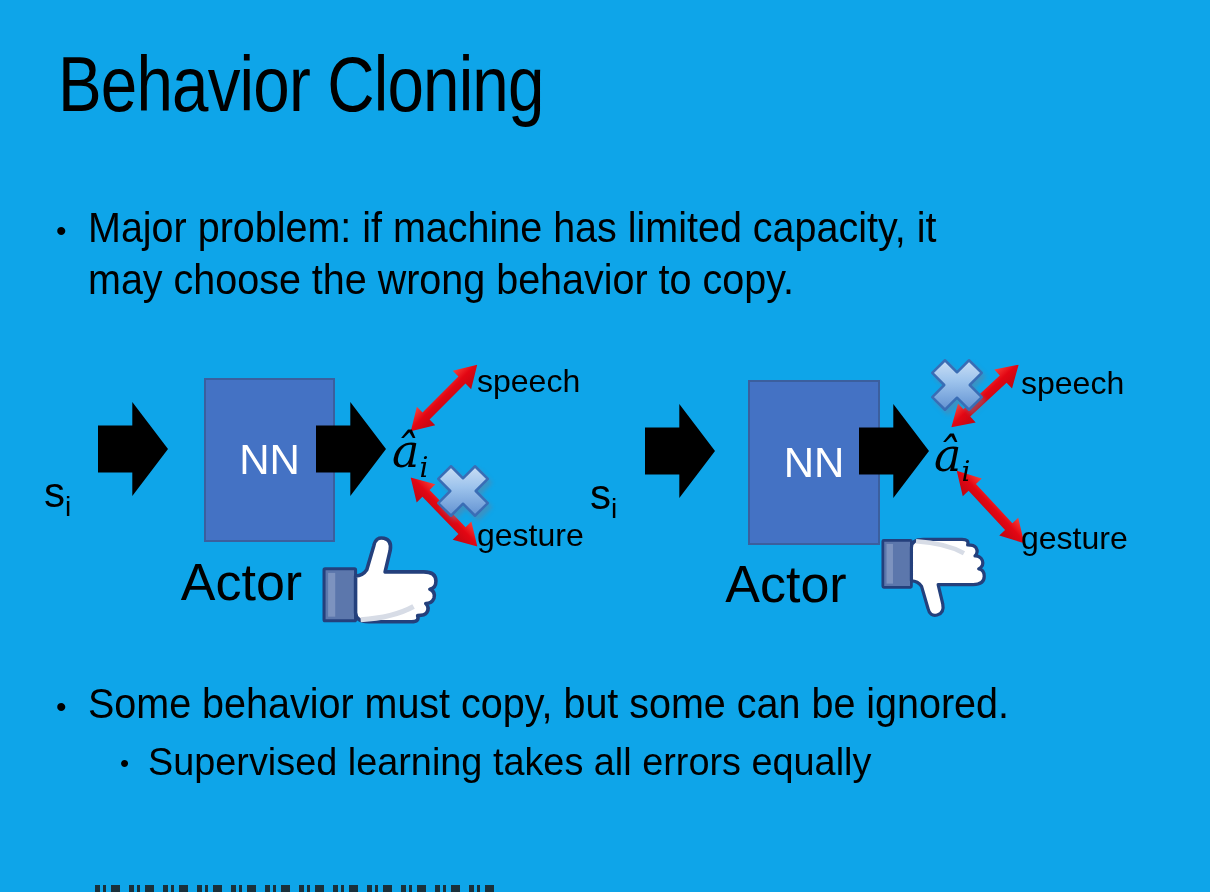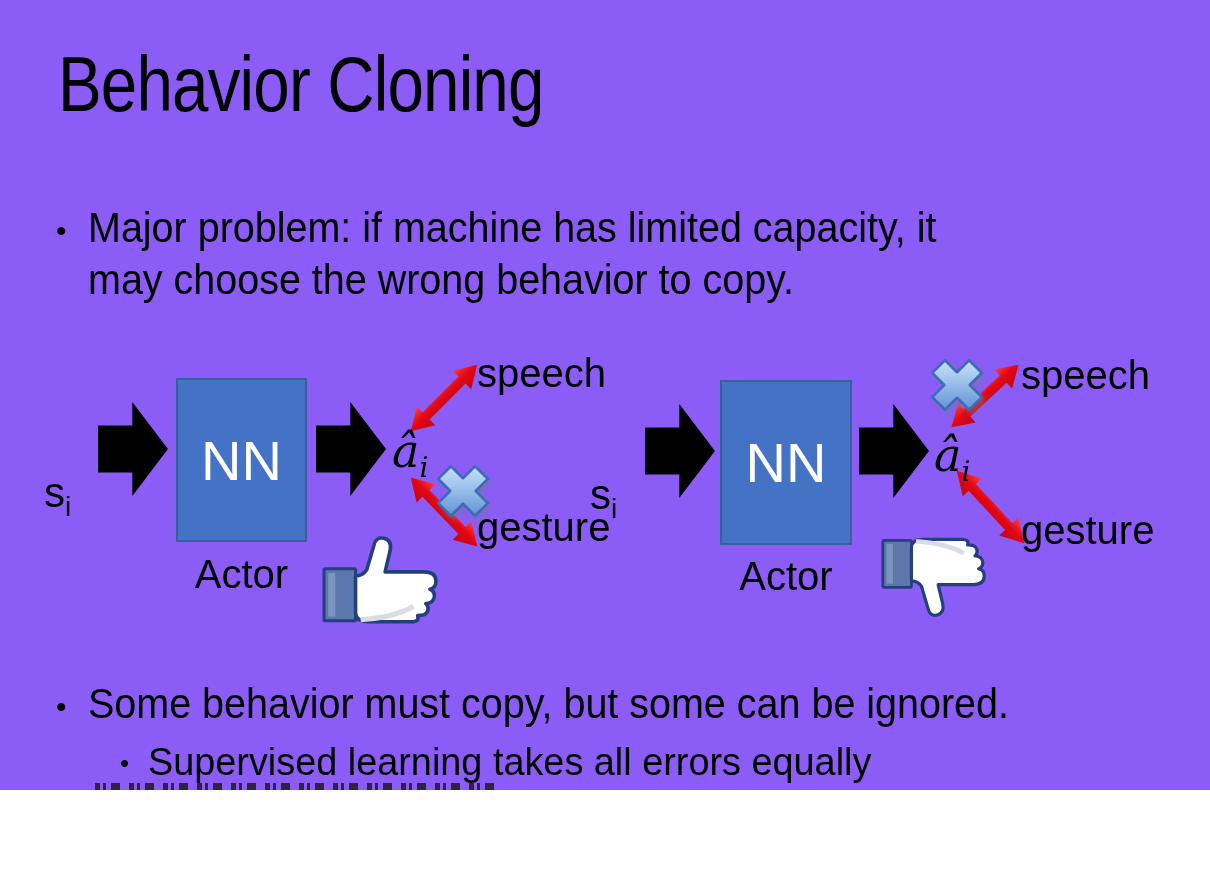--- a/index.html
+++ b/index.html
@@ -1,17 +1,17 @@
 <!DOCTYPE html>
 <html><head>
 <meta charset="utf-8">
 <style>
   html,body{margin:0;padding:0;background:#fff;}
   .slide{
-    position:relative;width:1210px;height:790px;background:#8b5cf6;
+    position:relative;width:1210px;height:892px;background:#0ea5e9;
     overflow:hidden;font-family:"Liberation Sans",sans-serif;color:#000;
   }
   .abs{position:absolute;}
   .slide-title{
     left:58px;top:44px;font-size:78px;font-weight:300;line-height:1.05;
     transform:scaleX(.84);transform-origin:0 0;white-space:nowrap;letter-spacing:-1px;
   }
   .bullet-dot{font-size:30px;line-height:1;}
   .b1-dot{left:56px;top:216px;}
   .b1-text{left:88px;top:202px;font-size:42px;line-height:52px;
@@ -26,24 +26,24 @@
   
   .io-label{font-size:42px;white-space:nowrap;margin-top:36px;}
   .io-label sub,.sub{font-size:28px;vertical-align:-9px;}
   .block-arrow{
     width:70px;height:94px;background:#000;
     clip-path:polygon(0 25%,49% 25%,49% 0,100% 50%,49% 100%,49% 75%,0 75%);
   }
   .nn-box{
     background:#4472C4;border:2px solid #3B5F9E;box-sizing:border-box;
     display:flex;align-items:center;justify-content:center;
-    color:#fff;font-size:56px;
+    color:#fff;font-size:42px;margin-left:28px;
   }
-  .actor-caption{font-size:40px;text-align:center;}
-  .branch-label{font-size:40px;white-space:nowrap;z-index:6;}
+  .actor-caption{font-size:52px;text-align:center;}
+  .branch-label{font-size:32px;white-space:nowrap;z-index:6;margin-top:12px;}
   .out-label{
     font-family:"DejaVu Serif",serif;font-style:italic;font-size:46px;white-space:nowrap;z-index:5;text-align:right;
   }
   .out-label .sub{font-size:28px;vertical-align:-10px;}
   .red-arrow{height:30px;z-index:3;}
   .red-arrow svg{display:block;width:100%;height:100%;}
   .cross-icon{width:64px;height:64px;z-index:4;
     filter:drop-shadow(3px 4px 2px rgba(110,125,150,.45));}
   .thumb-icon svg{display:block;}
   .clipped-line{

